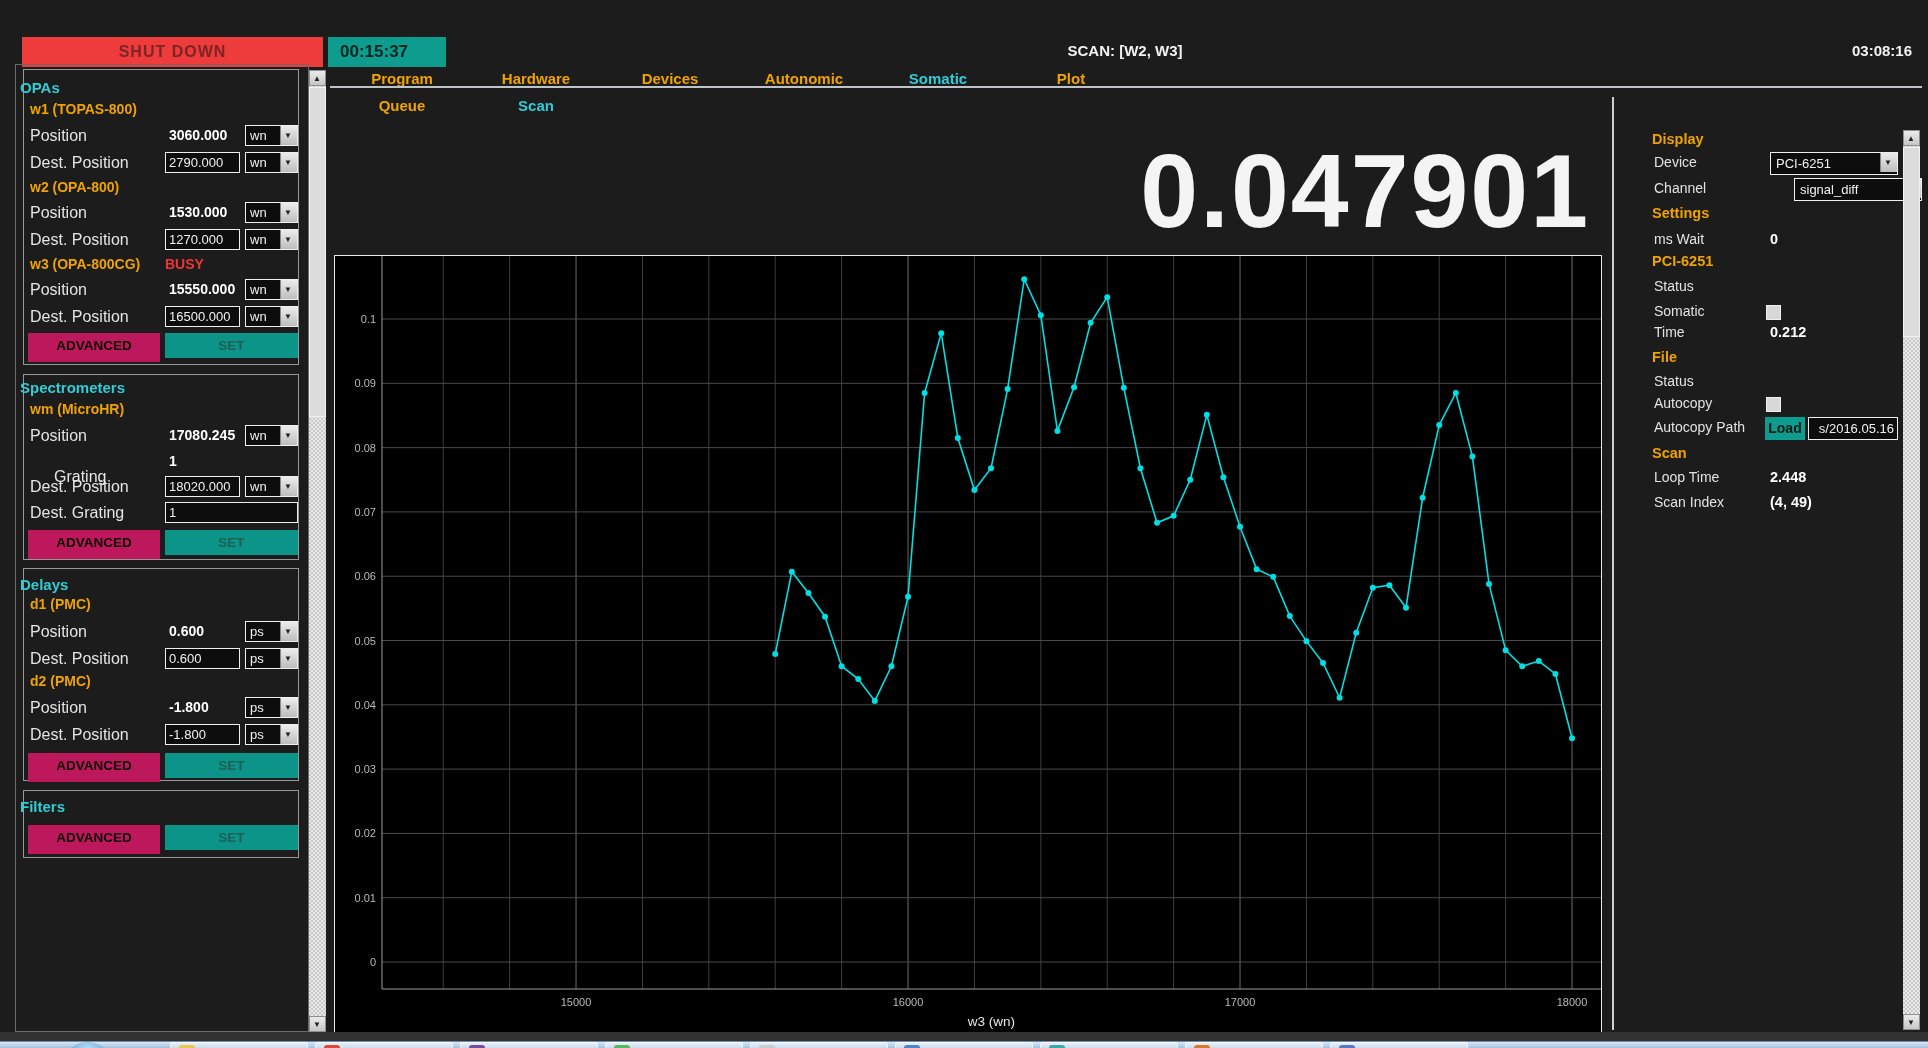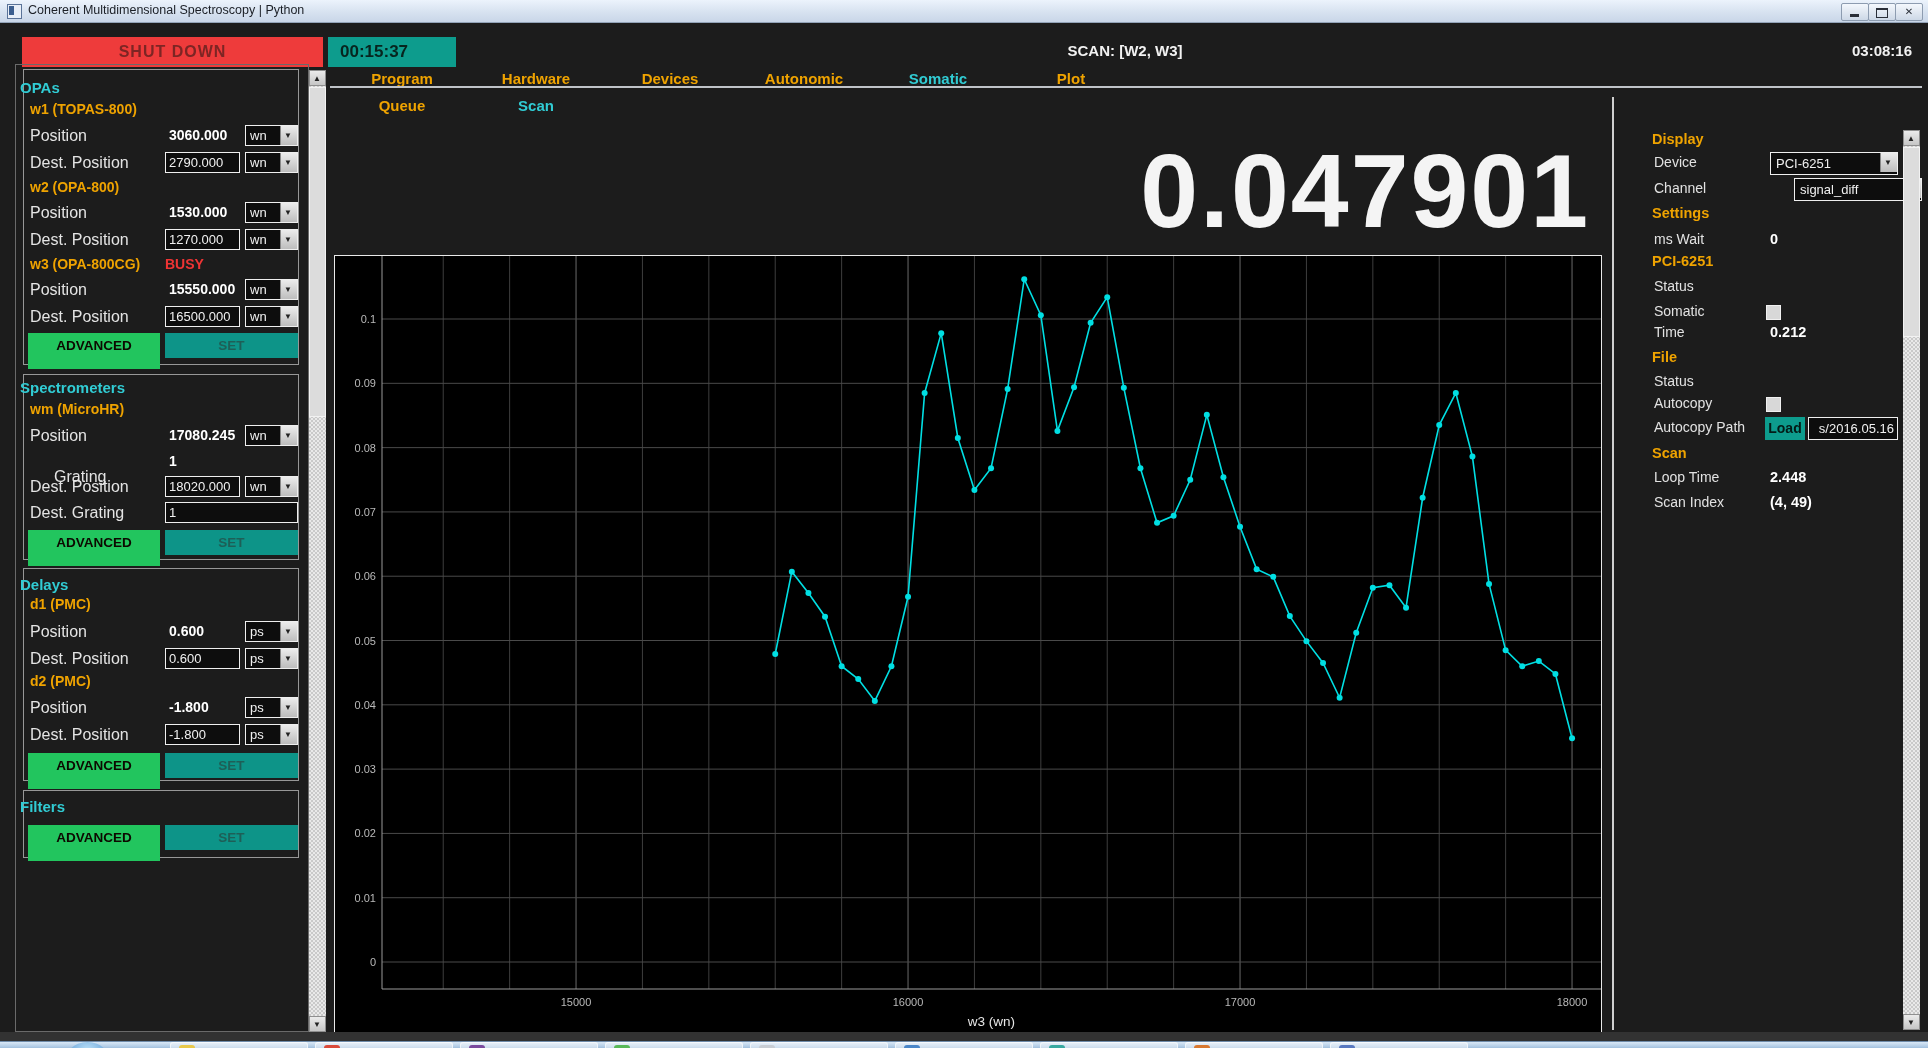--- a/index.html
+++ b/index.html
@@ -17,21 +17,21 @@
   .win-btn{position:absolute;top:3px;width:26px;height:16px;
     background:linear-gradient(180deg,#f4f8fd,#cdd8e6);border:1px solid #8d9cb0;border-radius:2px;
     color:#2a2f38;text-align:center;font-size:10px;line-height:15px;}
   .btn-min::before{content:"";position:absolute;left:8px;bottom:3px;width:9px;height:3px;background:#2a2f38;}
   .btn-max::before{content:"";position:absolute;left:7px;top:4px;width:10px;height:7px;border:1px solid #2a2f38;border-top-width:2px;}
   .btn-close::before{content:"✕";}
 
   
   .shutdown{position:absolute;left:22px;top:37px;width:301px;height:30px;background:#ee3b3b;
     color:#7d2524;font-weight:bold;font-size:16px;text-align:center;line-height:30px;letter-spacing:1px;}
-  .timerbox{position:absolute;left:328px;top:37px;width:128px;height:30px;background:#0d9c8d;
+  .timerbox{position:absolute;left:328px;top:37px;width:118px;height:30px;background:#0d9c8d;
     color:#07251f;font-weight:bold;font-size:17px;line-height:30px;padding-left:12px;box-sizing:border-box;}
   .scanlabel{position:absolute;left:975px;top:42px;width:300px;text-align:center;
     font-weight:bold;font-size:15px;color:#f2f2f2;}
   .clock{position:absolute;left:1712px;top:42px;width:200px;text-align:right;
     font-weight:bold;font-size:15px;color:#f2f2f2;}
 
   
   .tab,.subtab{position:absolute;width:120px;text-align:center;font-weight:bold;font-size:15px;cursor:default;}
   .c-yellow{color:#efa300;} .c-cyan{color:#31ccd4;}
   .tabline{position:absolute;left:330px;top:86px;width:1592px;height:2px;background:#bfc3c8;}
@@ -44,21 +44,21 @@
   .busy{position:absolute;left:165px;font-weight:bold;font-size:14px;color:#ef3434;}
   .rowlab{position:absolute;left:30px;font-size:16px;color:#e4e4e4;}
   .rowval{position:absolute;left:169px;width:72px;overflow:hidden;font-weight:bold;font-size:14px;color:#fff;}
   .inbox{position:absolute;left:165px;width:75px;height:21px;background:#0d0d0d;border:1px solid #efefef;
     color:#f0f0f0;font-size:13px;font-family:"Liberation Sans",sans-serif;padding:0 3px;box-sizing:border-box;}
   .combo{position:absolute;left:245px;width:53px;height:21px;background:#0d0d0d;border:1px solid #efefef;box-sizing:border-box;}
   .combo .ct{position:absolute;left:4px;top:2px;font-size:13px;color:#f0f0f0;}
   .carrow{position:absolute;right:0;top:0;width:16px;height:19px;
     background:linear-gradient(180deg,#ececec,#bdbdbd);border-left:1px solid #888;}
   .carrow::before{content:"▼";position:absolute;left:3px;top:5px;font-size:8px;color:#222;}
-  .btn-adv{position:absolute;left:28px;width:132px;height:36px;background:#22c55e;color:#0d0900;
+  .btn-adv{position:absolute;left:28px;width:132px;height:29px;background:#be185d;color:#0d0900;
     font-weight:bold;font-size:13.5px;text-align:center;line-height:25px;}
   .btn-set{position:absolute;left:165px;width:133px;height:25px;background:#0d9488;color:#1e5f57;
     font-weight:bold;font-size:13.5px;text-align:center;line-height:25px;}
 
   
   .sb-track{position:absolute;width:17px;background:repeating-conic-gradient(#e9e9e9 0% 25%,#c9c9c9 0% 50%) 0 0/4px 4px;}
   .sb-btn{position:absolute;width:17px;height:16px;background:linear-gradient(180deg,#ebebeb,#c6c6c6);
     border:1px solid #8f8f8f;box-sizing:border-box;}
   .sb-btn::before{position:absolute;left:3px;font-size:8px;color:#222;}
   .sb-up::before{content:"▲";top:3px;} .sb-down::before{content:"▼";top:3px;}
@@ -91,27 +91,20 @@
     background:radial-gradient(circle at 50% 20%,#bfe4fa,#4f90d0 60%,#23538e);}
   .task-btn{position:absolute;top:1042px;height:7px;width:138px;border-radius:3px 3px 0 0;
     background:rgba(255,255,255,0.45);border:1px solid rgba(255,255,255,0.6);box-sizing:border-box;}
   .task-dot{position:absolute;left:8px;top:1.5px;width:16px;height:10px;border-radius:3px;filter:blur(0.5px);}
 </style>
 </head>
 <body>
 
 <div id="screen">
 
-  <div class="titlebar">
-    <div class="app-icon"></div>
-    <div class="title-text">Coherent Multidimensional Spectroscopy | Python</div>
-    <div class="win-btn btn-min" style="left:1841px;"></div>
-    <div class="win-btn btn-max" style="left:1868px;"></div>
-    <div class="win-btn btn-close" style="left:1895px;"></div>
-  </div>
 
   <div class="shutdown">SHUT DOWN</div>
   <div class="timerbox">00:15:37</div>
   <div class="scanlabel">SCAN: [W2, W3]</div>
   <div class="clock">03:08:16</div>
 
   <div class="tab c-yellow" style="left:342px;top:70px;">Program</div>
   <div class="tab c-yellow" style="left:476px;top:70px;">Hardware</div>
   <div class="tab c-yellow" style="left:610px;top:70px;">Devices</div>
   <div class="tab c-yellow" style="left:744px;top:70px;">Autonomic</div>

